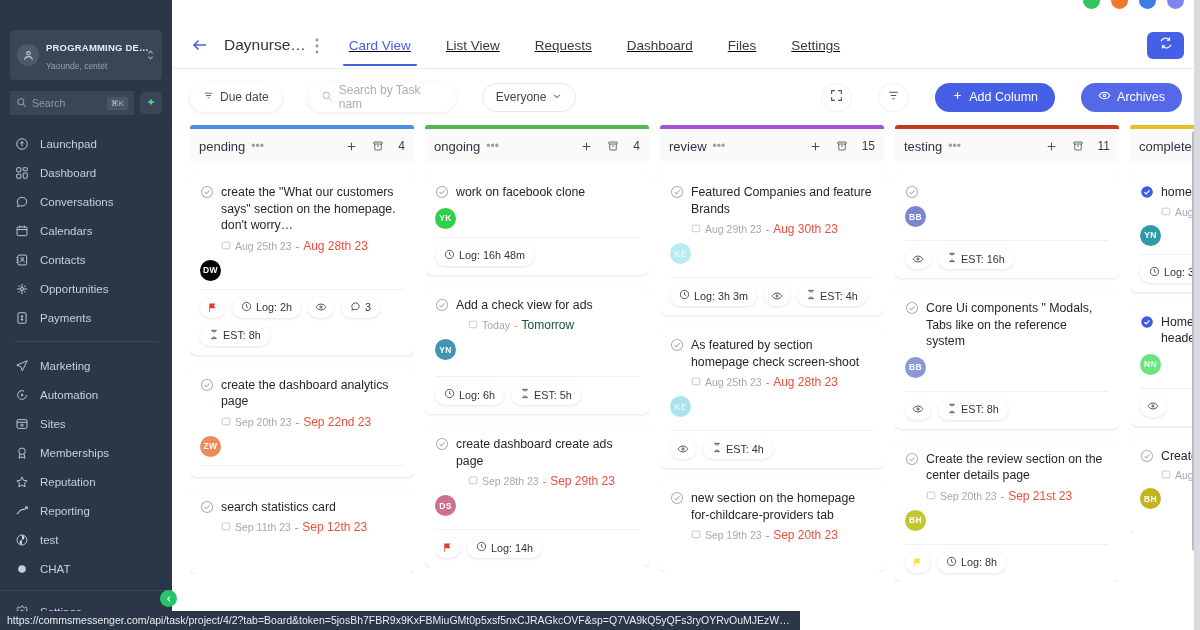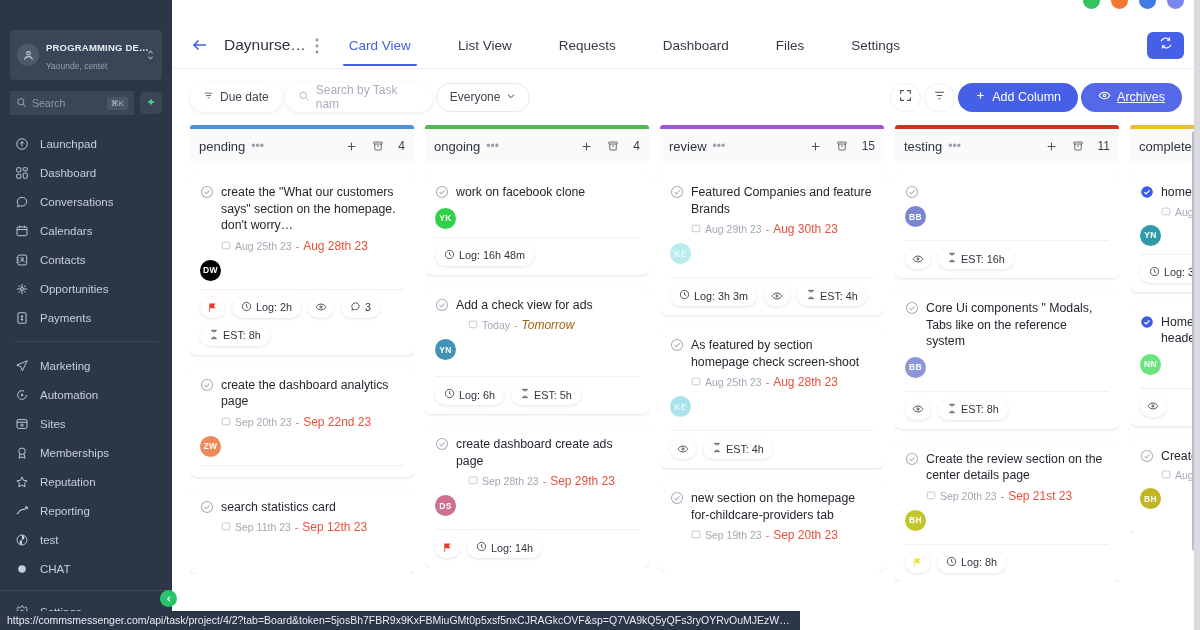--- a/index.html
+++ b/index.html
@@ -85,53 +85,53 @@
   .topnav {
     height: 47px; display:flex; align-items:center; gap: 0;
     border-bottom: 1px solid #ececf1; padding-left: 18px; padding-right: 16px;
   }
   .backarrow { width: 26px; color:#3f61e4; font-size: 19px; display:flex; align-items:center;}
   .proj-title {
     font-size: 15.5px; color:#2d3340; margin-left: 8px; font-weight: 500;
     max-width: 110px; white-space:nowrap; overflow:hidden;
   }
   .kebab { width: 22px; text-align:center; color:#8a8f9c; font-size: 13px; letter-spacing:0; line-height: 5px; padding-top:1px;}
-  .tabs { display:flex; align-items:center; gap: 13px; margin-left: 4px; }
+  .tabs { display:flex; align-items:center; gap: 1px; margin-left: 4px; text-decoration: underline; }
   .tab {
     font-size: 13.5px; color:#343a46; padding: 14px 17px 13px 17px; position:relative; white-space:nowrap;
   }
   .tab.active { color:#4560e6; }
   .tab.active::after {
     content:""; position:absolute; left: 11px; right: 11px; bottom: 0; height: 2.5px;
     background:#4560e6; border-radius: 2px;
   }
   .sync-btn {
     margin-left:auto; width: 37px; height: 27px; border-radius: 6px;
     background:#4560e6; color:#fff; display:flex; align-items:center; justify-content:center;
   }
 
-  .toolbar { height: 56px; display:flex; align-items:center; padding: 0 18px; gap: 3px; }
+  .toolbar { height: 56px; display:flex; align-items:center; padding: 0 18px; gap: 26px; }
   .pill {
     height: 29px; border-radius: 16px; display:flex; align-items:center; gap:6px;
     padding: 0 13px; font-size: 12px; color:#40454f; background:#fff;
     border: 1px solid #eceef3; box-shadow: 0 1px 3px rgba(20,25,40,.07);
   }
   .pill.plain { border:none; box-shadow: 0 1px 4px rgba(20,25,40,.09); }
   .searchtask { width: 148px; color:#a9aebb; }
   .everyone { border:1px solid #e6e8ee; box-shadow:none; }
   .spacer { flex: 1 1 auto; }
   .iconbtn {
     width: 31px; height: 29px; border-radius: 15px; border:1px solid #edeff4; background:#fff;
     display:flex; align-items:center; justify-content:center; color:#555b68;
   }
   .btn-blue {
     height: 29px; border-radius: 16px; background:#4560e6; color:#fff;
     display:flex; align-items:center; gap: 6px; padding: 0 17px; font-size: 12.5px; font-weight:500;
   }
-  .btn-blue.alt { background:#5468e8;text-decoration:underline; }
+  .btn-blue.alt { background:#5468e8; }
 
   
   .board {
     flex: 1 1 auto; display:flex; gap: 11px; padding: 0 0 0 18px; overflow:hidden; position:relative;
   }
   .col {
     width: 224px; flex: 0 0 224px; display:flex; flex-direction:column; height: 100%;
   }
   .col-top { height: 4px; border-radius: 3px 3px 0 0; }
   .col-head {
@@ -150,21 +150,21 @@
     box-shadow: 0 1px 3px rgba(25,30,50,.13);
   }
   .card-title { display:flex; gap: 7px; align-items:flex-start; }
   .chk { width: 14px; height:14px; flex:0 0 14px; margin-top: 1px; }
   .ttl { font-size: 12.3px; line-height: 16.5px; color:#23282f; }
   .dates { display:flex; align-items:center; gap: 4px; margin: 5px 0 0 21px; font-size: 10.5px; }
   .dt-ico { color:#b9bec9; font-size: 10px; }
   .dt-start { color:#a3a8b4; }
   .dt-dash { color:#e25f4d; }
   .dt-end { color:#e6503c; font-size: 12px; }
-  .dt-end.warn { color:#a16207;font-style:italic; }
+  .dt-end.warn { color:#14532d; }
   .avatars { margin-top: 7px; display:flex; }
   .av {
     width: 21px; height:21px; border-radius:50%; color:#fff;
     font-size: 8.5px; font-weight: bold; display:flex; align-items:center; justify-content:center;
     letter-spacing: .3px;
   }
   .card-foot {
     margin-top: 8px; border-top: 1px solid #f0f0f3; padding: 7px 0 9px 0;
     display:flex; align-items:center; gap: 7px; flex-wrap: wrap;
   }

